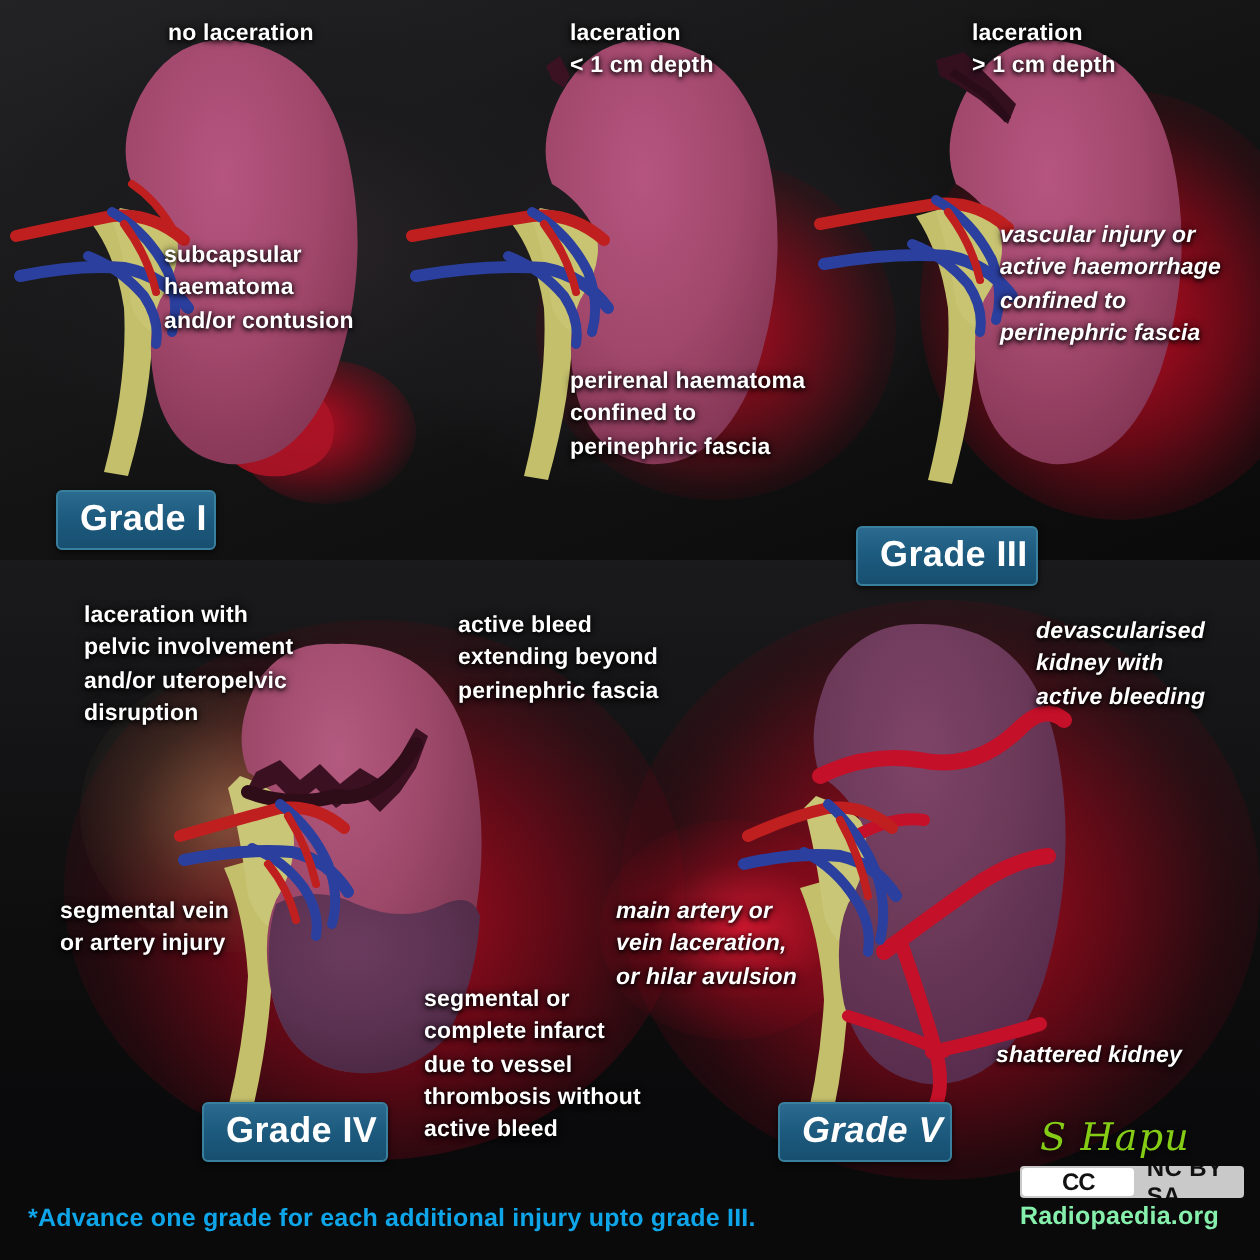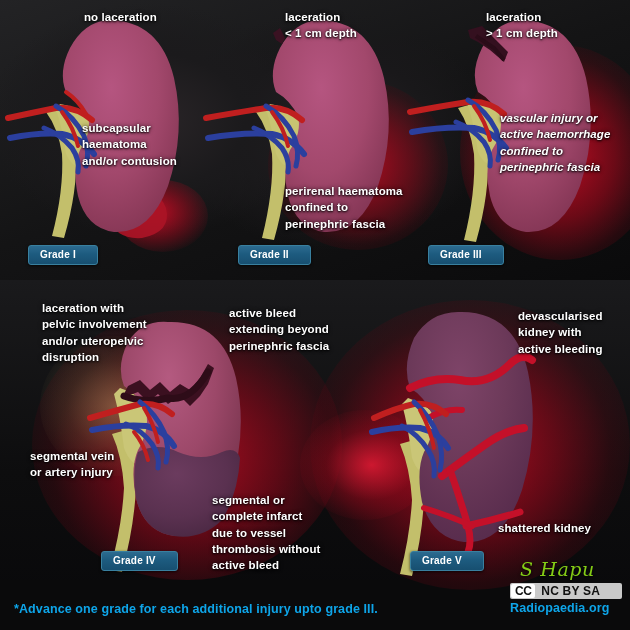--- a/index.html
+++ b/index.html
@@ -49,22 +49,22 @@
     font-weight:700;letter-spacing:.1px;
     text-shadow:0 1px 2px rgba(0,0,0,.95),0 0 4px rgba(0,0,0,.8);
     white-space:pre-line;
   }
 
   
   .badge{
     position:absolute;
     background:linear-gradient(180deg,#2c6b90 0%,#1d5b7f 45%,#174f70 100%);
     border:1px solid #39809f;
-    color:#fff;font-size:10px;font-weight:700;
-    padding:3px 21px 4px 11px;border-radius:3px;
+    color:#fff;font-size:18px;font-weight:700;
+    padding:3px 4px 4px 11px;border-radius:3px;
     letter-spacing:.2px;
     box-shadow:0 1px 3px rgba(0,0,0,.7);
   }
 
   
   #footnote{
     position:absolute;left:14px;top:602px;
     color:#0ea5e9;font-size:12.5px;font-weight:700;letter-spacing:.1px;
   }
 
@@ -79,29 +79,29 @@
   #licence{
     position:absolute;left:510px;top:583px;
     width:112px;
   }
   #licence-row{
     display:flex;align-items:stretch;height:16px;
     background:#c9c9c9;border-radius:2px;overflow:hidden;
   }
   #cc-mark{
     background:#fff;color:#111;font-weight:700;font-size:12px;
-    padding:0 4px;display:flex;align-items:center;letter-spacing:-.5px;
+    padding:0 20px;display:flex;align-items:center;letter-spacing:-.5px;
     border-radius:2px;margin:1px;
   }
   #cc-terms{
     color:#111;font-weight:700;font-size:12px;
     display:flex;align-items:center;padding:0 5px;letter-spacing:.2px;
   }
   #licence-site{
-    margin-top:2px;color:#0ea5e9;font-size:12.5px;font-weight:700;
+    margin-top:2px;color:#86efac;font-size:12.5px;font-weight:700;
     letter-spacing:.1px;text-align:left;
   }
 </style>
 </head>
 <body>
 
 <div id="figure">
 
   <div class="bgwash" id="bg-top"></div>
   <div class="bgwash" id="bg-bottom"></div>
@@ -174,21 +174,20 @@
         <path d="M62 112 Q74 128 78 146" stroke="#c01f1f" stroke-width="4"></path>
         <path d="M44 128 Q60 134 72 148 Q80 160 78 172" stroke="#2b3f9e" stroke-width="5"></path>
       </g>
     </svg>
 
     <div class="cap" style="left:75px;top:9px;">laceration
 &lt; 1 cm depth</div>
     <div class="cap" style="left:75px;top:144px;margin-top:39px;">perirenal haematoma
 confined to
 perinephric fascia</div>
-    <div class="badge" style="left:28px;top:245px;">Grade II</div>
   </div>
 
   <div class="panel" style="left:420px;top:0;width:210px;height:285px;">
 
     <div class="glow" style="left:40px;top:45px;width:200px;height:215px;
                 background:radial-gradient(ellipse at 48% 52%, rgba(200,12,36,.95) 0%, rgba(150,8,26,.68) 40%, rgba(100,6,18,.3) 64%, rgba(60,4,10,0) 82%);"></div>
 
     <svg class="kidney-svg" style="left:0;top:0;" width="210" height="285" viewBox="0 0 210 285">
       <defs>
         <radialGradient id="k3grad" cx="42%" cy="32%" r="78%">
@@ -213,21 +212,21 @@
         <path d="M36 122 Q52 128 64 142 Q72 154 70 166" stroke="#2b3f9e" stroke-width="5"></path>
       </g>
     </svg>
 
     <div class="cap" style="left:66px;top:9px;">laceration
 &gt; 1 cm depth</div>
     <div class="cap" style="left:80px;top:110px;font-style:italic;">vascular injury or
 active haemorrhage
 confined to
 perinephric fascia</div>
-    <div class="badge" style="left:8px;top:245px;">Grade III</div>
+    <div class="badge" style="left:8px;top:263px;">Grade III</div>
   </div>
 
   <div class="panel" style="left:0;top:280px;width:320px;height:300px;margin-left:22px;">
 
     <div class="glow" style="left:10px;top:30px;width:310px;height:270px;
                 background:radial-gradient(ellipse at 52% 55%, rgba(186,12,34,.9) 0%, rgba(140,8,26,.62) 38%, rgba(92,6,18,.3) 62%, rgba(50,4,10,0) 84%);"></div>
     <div class="glow" style="left:18px;top:56px;width:150px;height:140px;
                 background:radial-gradient(ellipse at 50% 50%, rgba(176,152,96,.5) 0%, rgba(120,100,62,.26) 45%, rgba(60,50,30,0) 78%);"></div>
 
     <svg class="kidney-svg" style="left:0;top:0;" width="320" height="300" viewBox="0 0 320 300">
@@ -279,21 +278,21 @@
     <div class="cap" style="left:8px;top:168px;">segmental vein
 or artery injury</div>
     <div class="cap" style="left:190px;top:212px;">segmental or
 complete infarct
 due to vessel
 thrombosis without
 active bleed</div>
     <div class="badge" style="left:79px;top:271px;">Grade IV</div>
   </div>
 
-  <div class="panel" style="left:310px;top:280px;width:320px;height:300px;">
+  <div class="panel" style="left:310px;top:280px;width:320px;height:300px;font-style:italic;">
 
     <div class="glow" style="left:0px;top:20px;width:320px;height:290px;
                 background:radial-gradient(ellipse at 50% 52%, rgba(190,12,34,.92) 0%, rgba(142,8,26,.64) 38%, rgba(92,6,18,.32) 62%, rgba(50,4,10,0) 85%);"></div>
     <div class="glow" style="left:-10px;top:130px;width:130px;height:110px;
                 background:radial-gradient(ellipse at 55% 50%, rgba(226,26,52,.85) 0%, rgba(150,10,28,.4) 45%, rgba(80,6,16,0) 78%);"></div>
 
     <svg class="kidney-svg" style="left:0;top:0;" width="320" height="300" viewBox="0 0 320 300">
       <defs>
         <radialGradient id="k5grad" cx="42%" cy="28%" r="82%">
           <stop offset="0%" stop-color="#7e4468"></stop>
@@ -323,22 +322,25 @@
         <path d="M62 152 Q88 146 110 148 Q128 152 138 168" stroke="#2b3f9e" stroke-width="6"></path>
         <path d="M104 122 Q120 136 128 156 Q134 174 130 190" stroke="#2b3f9e" stroke-width="5"></path>
         <path d="M110 130 Q120 148 124 168" stroke="#c01f1f" stroke-width="4"></path>
         <path d="M92 146 Q108 154 118 170 Q126 182 124 196" stroke="#2b3f9e" stroke-width="5"></path>
       </g>
     </svg>
 
     <div class="cap" style="left:208px;top:28px;">devascularised
 kidney with
 active bleeding</div>
+    <div class="cap" style="left:-2px;top:168px;">main artery or
+vein laceration,
+or hilar avulsion</div>
     <div class="cap" style="left:188px;top:240px;">shattered kidney</div>
-    <div class="badge" style="left:79px;top:271px;margin-left:21px;">Grade V</div>
+    <div class="badge" style="left:79px;top:271px;">Grade V</div>
   </div>
 
   <div id="footnote">*Advance one grade for each additional injury upto grade III.</div>
 
   <div id="signature">S Hapu</div>
 
   <div id="licence">
     <div id="licence-row">
       <span id="cc-mark">CC</span>
       <span id="cc-terms">NC BY SA</span>

